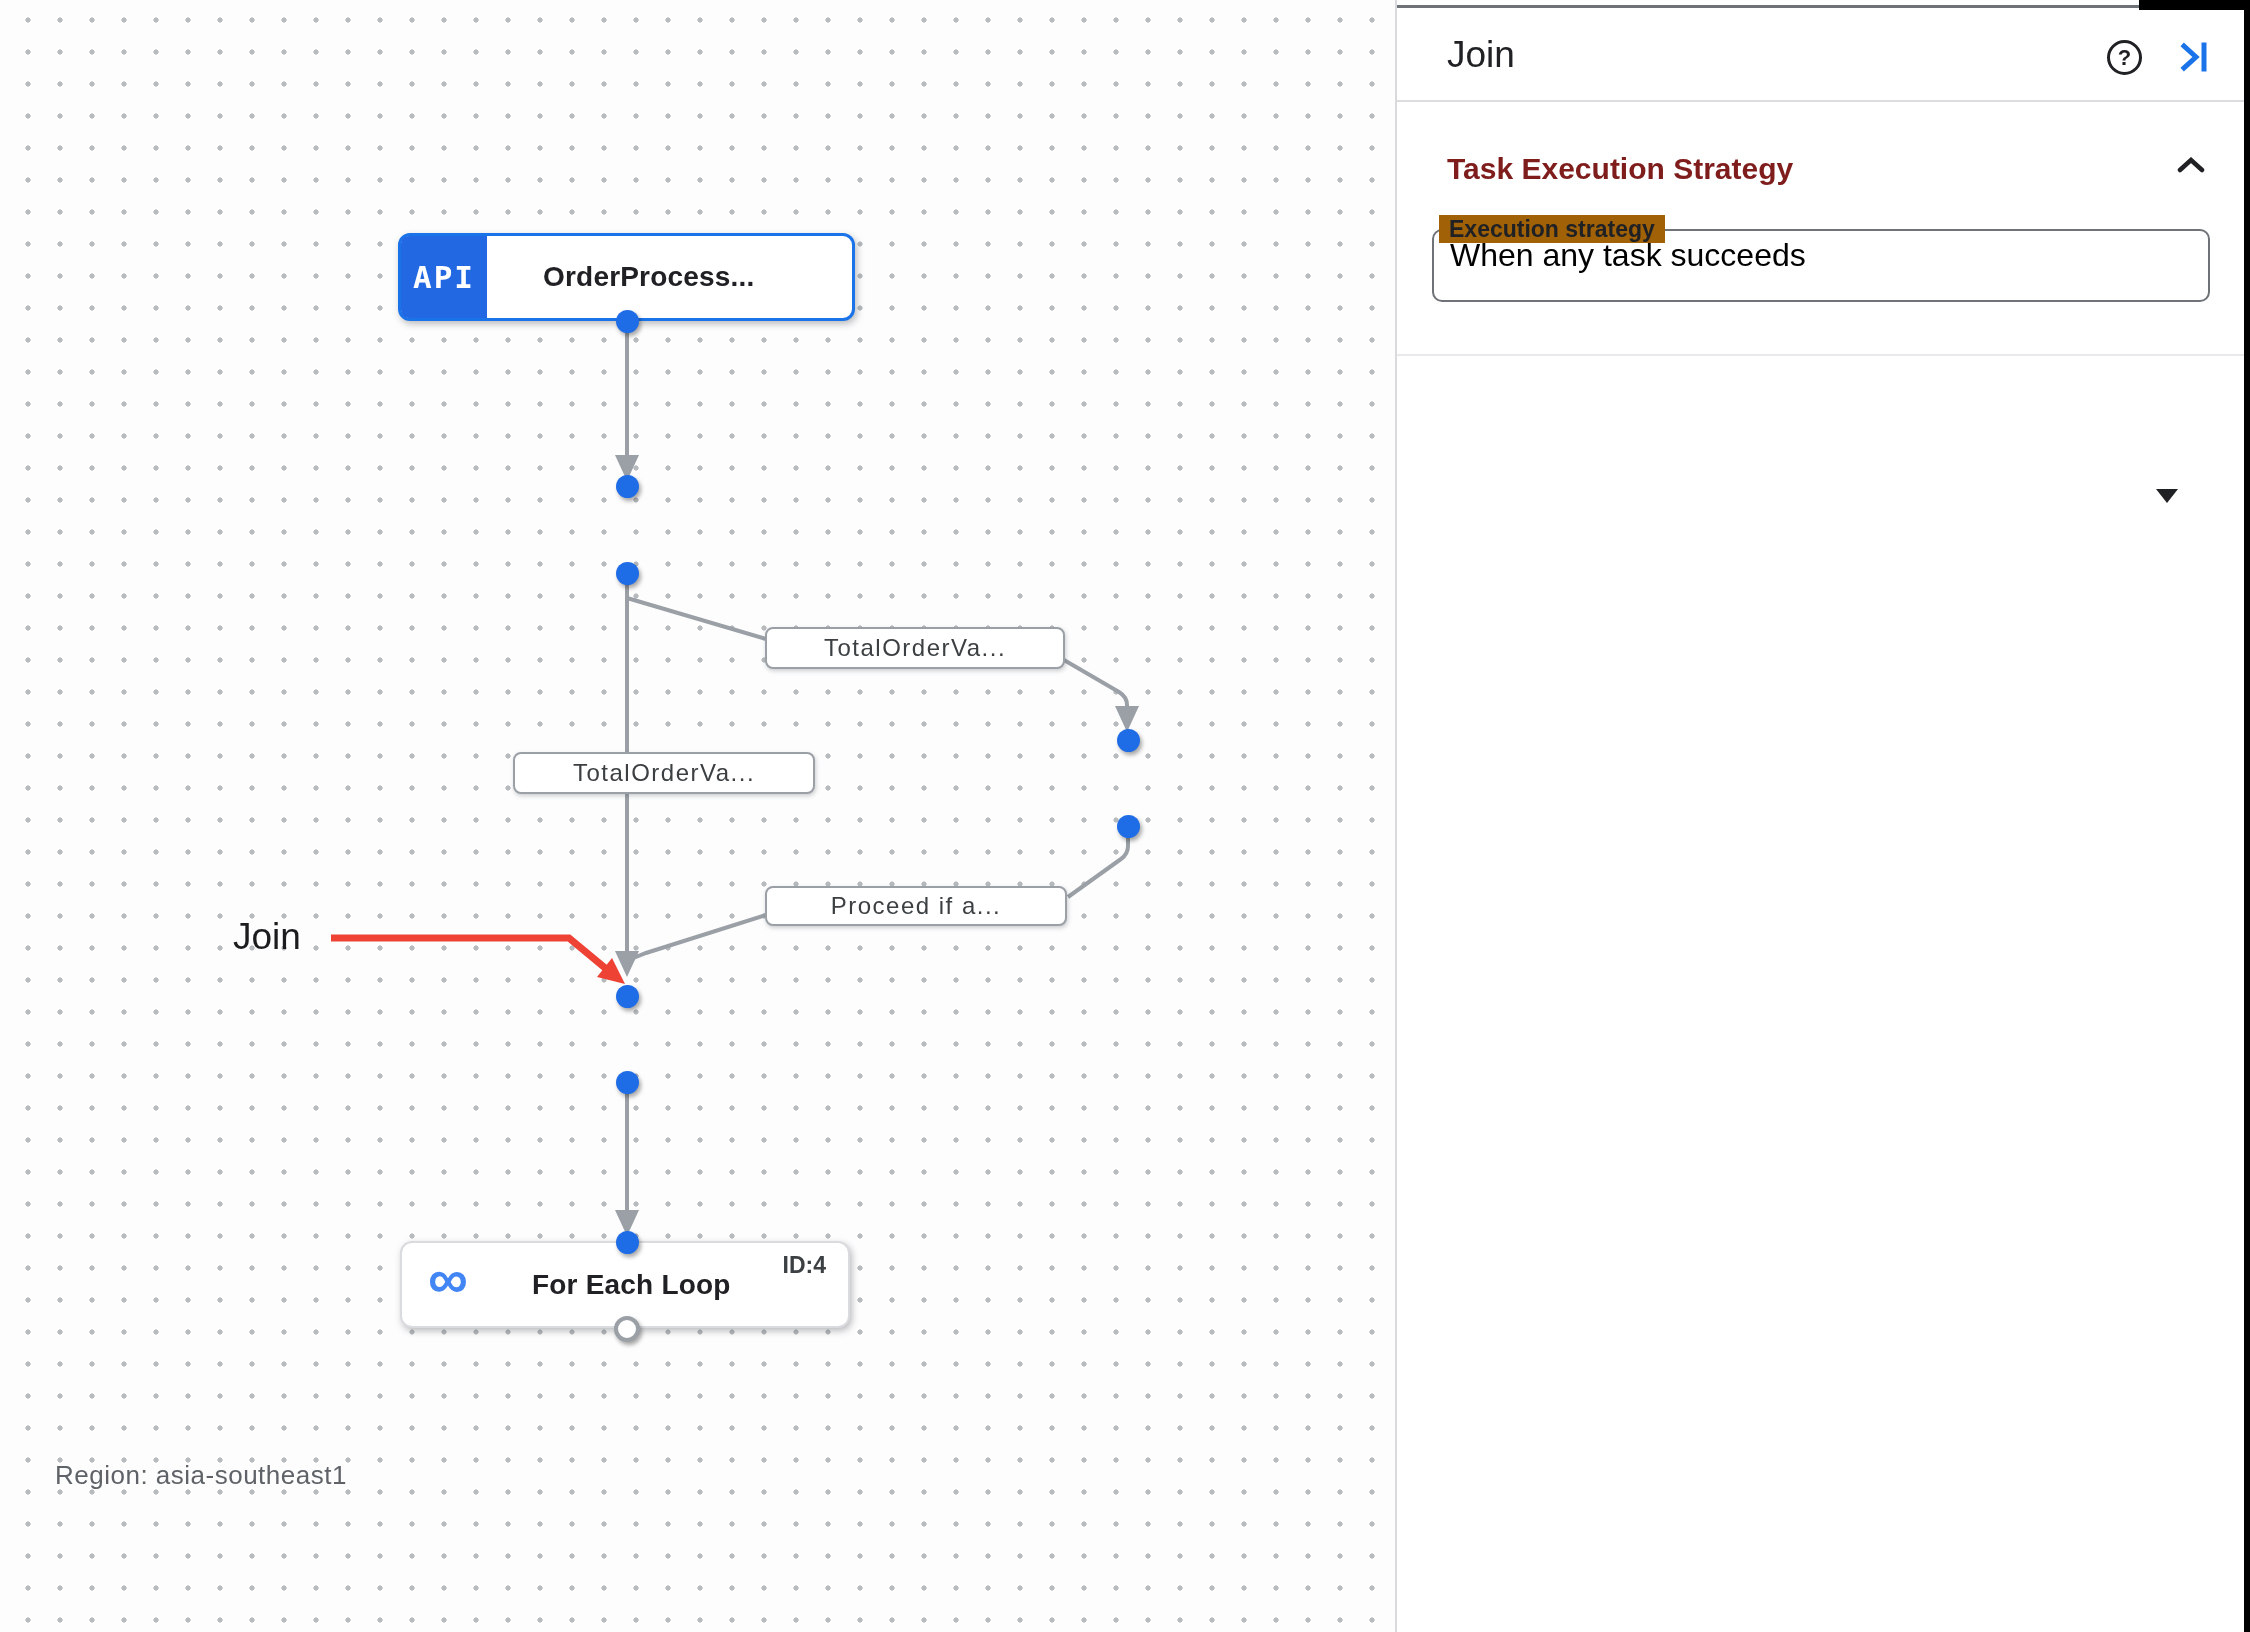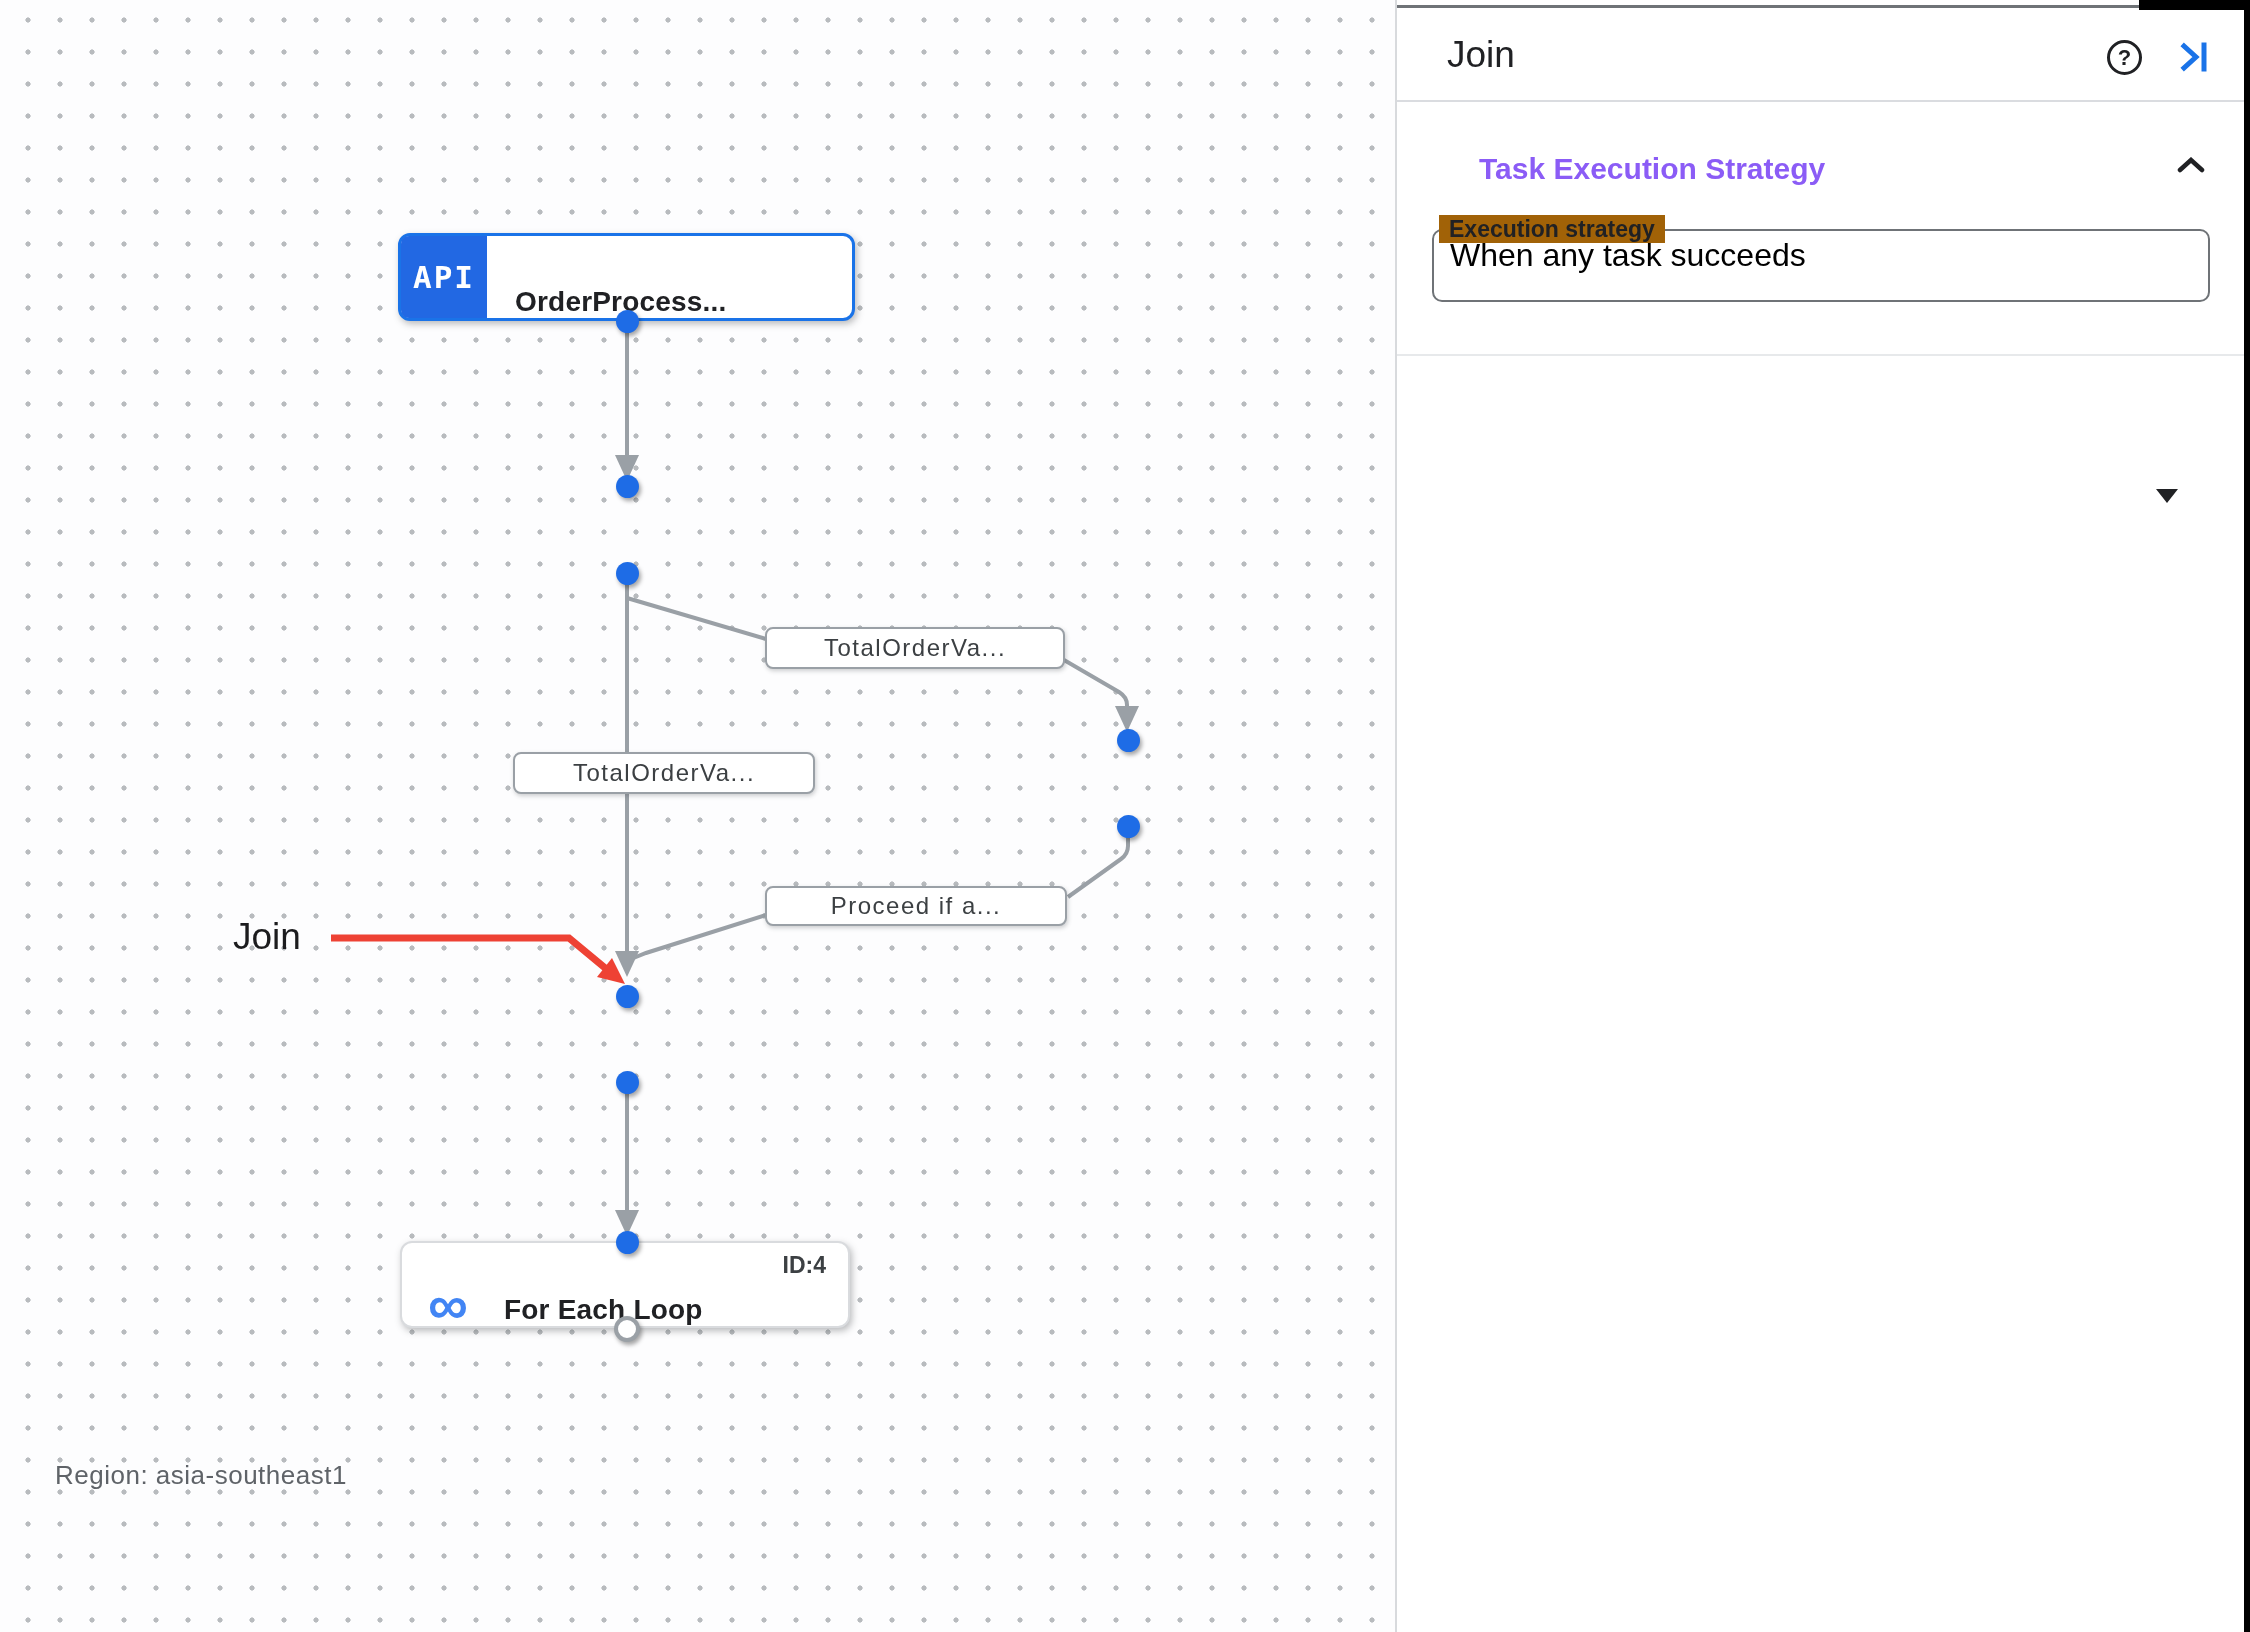--- a/index.html
+++ b/index.html
@@ -10,21 +10,21 @@
   .canvas {
     position:absolute; left:0; top:0; width:1395px; height:1632px;
     background-color:#fdfdfe;
     background-image:radial-gradient(circle, #b8bbbe 2.3px, transparent 2.9px);
     background-size:32px 32px; background-position:12px 4px;
   }
   svg.edges { position:absolute; left:0; top:0; }
 
   .node {
     position:absolute; background:#fff; border:2px solid #d9dbde; border-radius:12px;
-    box-shadow:2px 3px 7px rgba(60,64,67,.35); display:flex; align-items:flex-end;
+    box-shadow:2px 3px 7px rgba(60,64,67,.35); display:flex; align-items:center;gap:28px;
   }
   .node .title { font-size:28px; font-weight:700; color:#202124; letter-spacing:.2px; }
   .node .nid { position:absolute; top:9px; right:22px; font-size:23px; font-weight:700; color:#3c4043; }
   .node .icon { display:flex; align-items:center; justify-content:center; }
 
   .trigger { border:3px solid #1a73e8; }
   .api-badge {
     width:86px; height:100%; background:#2268e3; border-radius:8px 0 0 8px;
     display:flex; align-items:center; justify-content:center;
     color:#fff; font-family:"DejaVu Sans Mono", monospace; font-weight:700; font-size:31px; letter-spacing:2px;
@@ -51,21 +51,21 @@
   .panel-topline { position:absolute; left:0; top:5px; width:855px; height:3px; background:#6f7377; }
   .panel-title { position:absolute; left:50px; top:34px; font-size:37px; color:#202124; }
   .help-btn {
     position:absolute; left:710px; top:40px; width:35px; height:35px; border-radius:50%;
     border:3px solid #202124; display:flex; align-items:center; justify-content:center;
     font-size:22px; font-weight:700; color:#202124;
   }
   .collapse-btn { position:absolute; left:782px; top:41px; width:32px; height:32px; }
   .panel-divider { position:absolute; left:0; top:100px; width:855px; height:2px; background:#dadce0; }
 
-  .section-title { position:absolute; left:50px; top:152px; font-size:30px; font-weight:700; color:#8b5cf6;margin-left:32px; }
+  .section-title { position:absolute; left:50px; top:152px; font-size:30px; font-weight:700; color:#7f1d1d; }
   .section-chevron { position:absolute; left:780px; top:157px; width:28px; height:16px; }
   .section-divider { position:absolute; left:0; top:354px; width:855px; height:2px; background:#e7e9eb; }
 
   .field {
     position:absolute; left:35px; top:229px; width:778px; height:73px;
     border:2px solid #6f7377; border-radius:10px; background:#fff; cursor:pointer;
   }
   .field-label {
     position:absolute; left:42px; top:215px; padding:0 10px; background:#a16207;
     font-size:23px; font-weight:700; color:#202124; line-height:28px;

